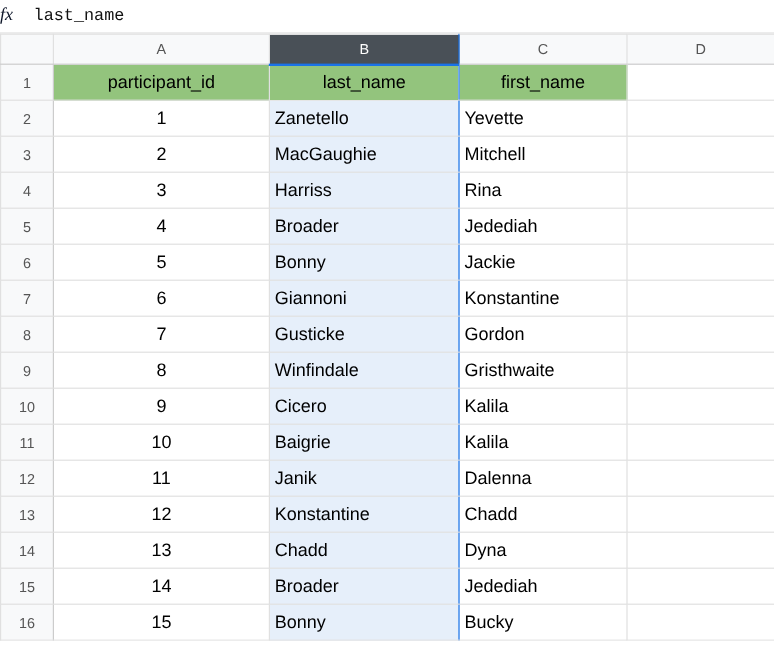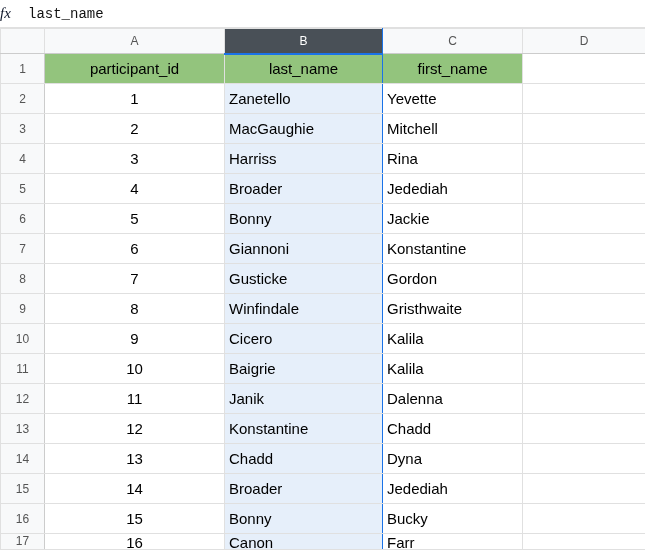--- a/index.html
+++ b/index.html
@@ -269,30 +269,15 @@
           <td class="cell">Jedediah</td>
           <td class="cell"></td>
         </tr>
         <tr>
           <th class="row-hdr">16</th>
           <td class="pid">15</td>
           <td class="cell sel-col colB-left colB-right">Bonny</td>
           <td class="cell">Bucky</td>
           <td class="cell"></td>
         </tr>
-        <tr class="cut">
-          <th class="row-hdr">
-            <span class="clip">17</span>
-          </th>
-          <td class="pid">
-            <span class="clip">16</span>
-          </td>
-          <td class="cell sel-col colB-left colB-right">
-            <span class="clip">Canon</span>
-          </td>
-          <td class="cell">
-            <span class="clip">Farr</span>
-          </td>
-          <td class="cell"></td>
-        </tr>
       </tbody>
 </table>
 </div>
 
 </body></html>

